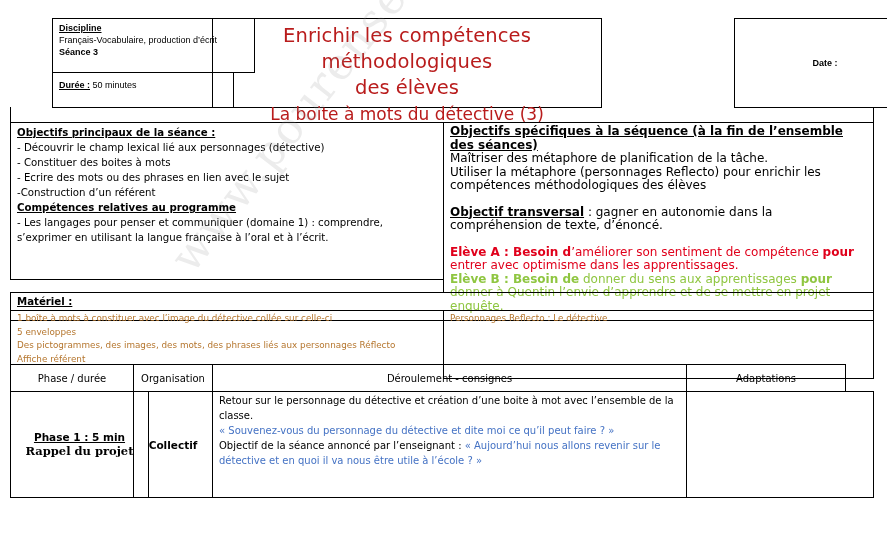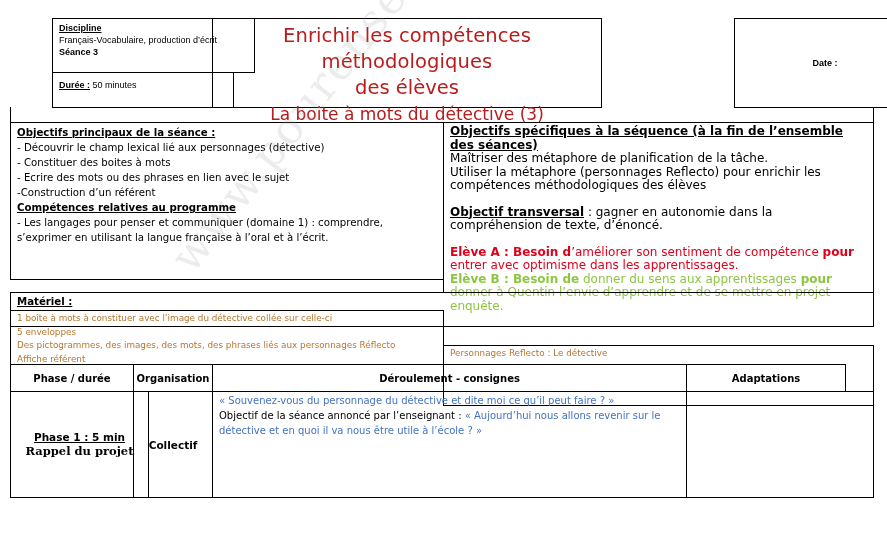--- a/index.html
+++ b/index.html
@@ -23,26 +23,26 @@
   
   #gap-row { left: 10px; top: 107px; width: 864px; height: 16px; border: 1px solid #000; border-top: none; }
 
   
   #obj-left { left: 10px; top: 122px; width: 434px; height: 158px; border: 1px solid #000; padding: 2px 6px; font-size: 10.2px; line-height: 15px; }
   #obj-right { left: 443px; top: 122px; width: 431px; height: 171px; border: 1px solid #000; padding: 2px 6px; font-size: 12px; line-height: 13.5px; }
   .red { color: #e0001b; }
   .green { color: #8fc641; }
 
   
-  #mat-hdr { left: 10px; top: 292px; width: 864px; height: 35px; border: 1px solid #000; padding: 1px 6px; font-size: 10.2px; line-height: 15px; font-weight: bold; }
+  #mat-hdr { left: 10px; top: 292px; width: 864px; height: 29px; border: 1px solid #000; padding: 1px 6px; font-size: 10.2px; line-height: 15px; font-weight: bold; }
   #mat-left { left: 10px; top: 310px; width: 434px; height: 55px; border: 1px solid #000; padding: 1px 6px; font-size: 8.8px; line-height: 13.5px; color: #b5762e; }
-  #mat-right { left: 443px; top: 310px; width: 431px; height: 61px; border: 1px solid #000; padding: 1px 6px; font-size: 8.8px; line-height: 13.5px; color: #b5762e; margin-top: 35px; }
+  #mat-right { left: 443px; top: 310px; width: 431px; height: 69px; border: 1px solid #000; padding: 1px 6px; font-size: 8.8px; line-height: 13.5px; color: #b5762e; }
 
   
-  .th { top: 364px; height: 28px; border: 1px solid #000; font-size: 10px; font-weight: bold; display: flex; align-items: center; justify-content: center; }
+  .th { top: 364px; height: 28px; border: 1px solid #000; font-size: 10px; font-weight: normal; display: flex; align-items: center; justify-content: center; }
   .td { top: 391px; height: 107px; border: 1px solid #000; }
   #th-phase { left: 10px; width: 124px; }
   #th-org { left: 133px; width: 80px; }
   #th-deroul { left: 212px; width: 475px; }
   #th-adapt { left: 686px; width: 160px; }
   #td-phase { left: 10px; width: 139px; display: flex; flex-direction: column; align-items: center; justify-content: center; }
   #td-org { left: 133px; width: 80px; display: flex; align-items: center; justify-content: center; font-size: 10.5px; font-weight: bold; }
   #td-deroul { left: 212px; width: 475px; padding: 1px 6px; font-size: 10px; line-height: 15px; }
   #td-adapt { left: 686px; width: 188px; }
   .blue { color: #4472c4; }
@@ -118,20 +118,21 @@
 <div class="abs th comic" id="th-adapt">Adaptations</div>
 
 <div class="abs td comic" id="td-phase">
   <div class="phase-title">Phase 1 : 5 min</div>
   <div class="phase-sub">Rappel du projet</div>
 </div>
 <div class="abs td comic" id="td-org">
   <span>Collectif</span>
 </div>
 <div class="abs td comic" id="td-deroul">
+  <div>Retour sur le personnage du détective et création d’une boite à mot avec l’ensemble de la classe.</div>
   <div class="blue">« Souvenez-vous du personnage du détective et dite moi ce qu’il peut faire ? »</div>
   <div>
     <span>Objectif de la séance annoncé par l’enseignant : </span><span class="blue">« Aujourd’hui nous allons revenir sur le détective et en quoi il va nous être utile à l’école ? »</span>
   </div>
 </div>
 <div class="abs td" id="td-adapt">
   <span></span>
 </div>
 
 <div class="abs" id="watermark">www.pourenseignerpedagogiques.fr</div>

